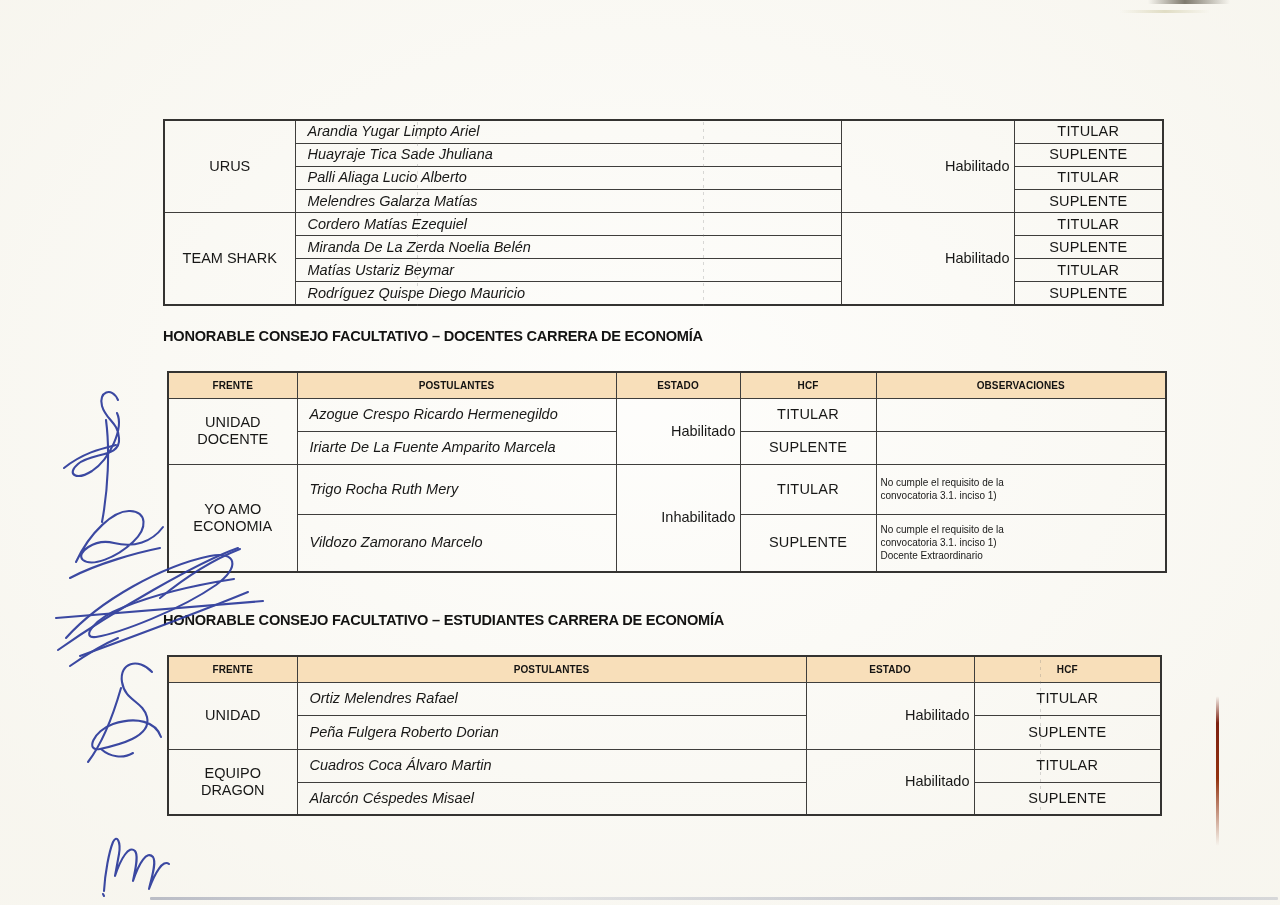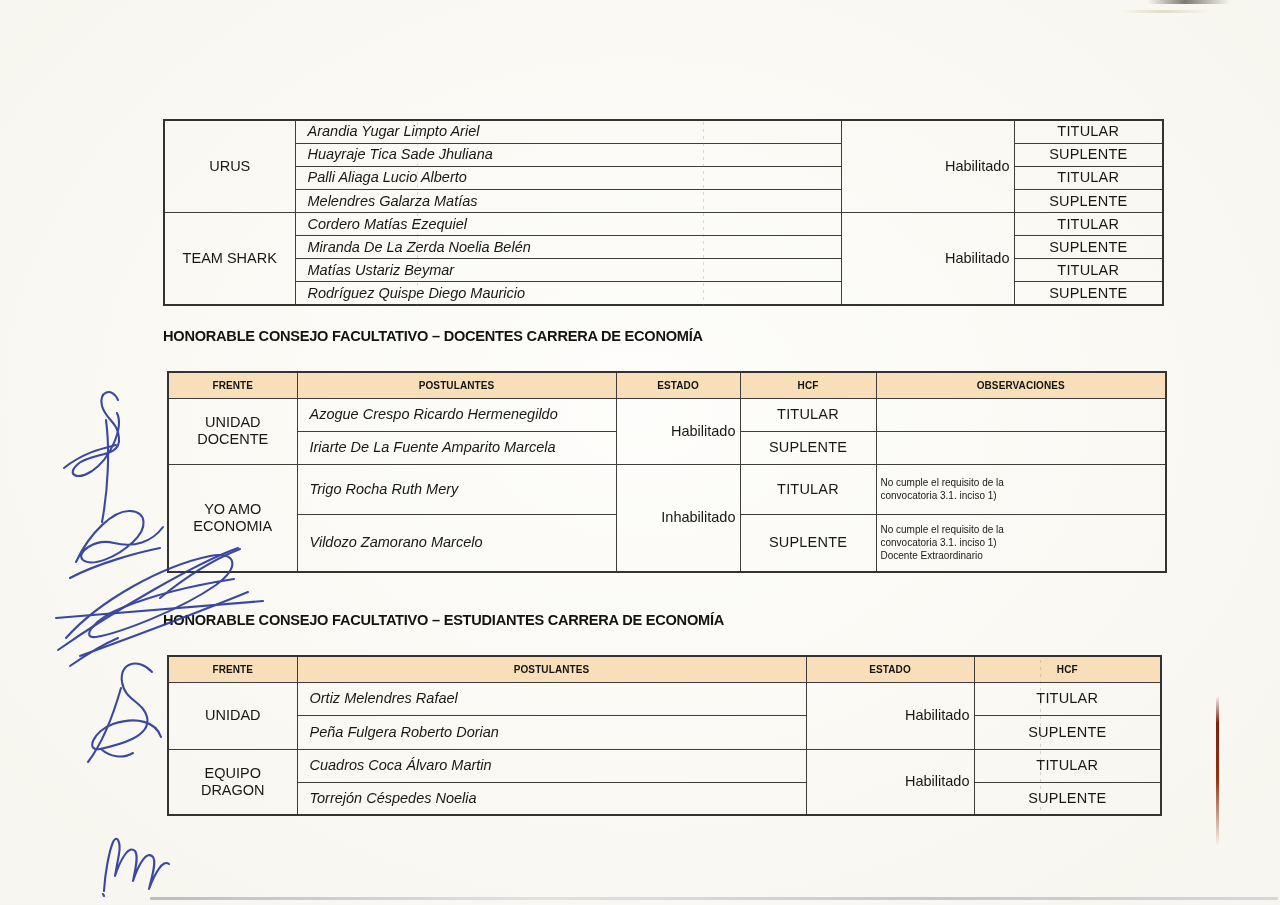--- a/index.html
+++ b/index.html
@@ -202,21 +202,21 @@
     <td class="hcf">SUPLENTE</td>
   </tr>
   <tr style="height:33px">
     <td rowspan="2" class="frente">EQUIPO
 DRAGON</td>
     <td class="name">Cuadros Coca Álvaro Martin</td>
     <td rowspan="2" class="estado">Habilitado</td>
     <td class="hcf">TITULAR</td>
   </tr>
   <tr style="height:33px">
-    <td class="name">Torrejón Céspedes Noelia</td>
+    <td class="name">Alarcón Céspedes Misael</td>
     <td class="hcf">SUPLENTE</td>
   </tr>
 </tbody>
   </table>
 
 <svg class="ink" width="1280" height="905" viewBox="0 0 1280 905">
   <g stroke="#2b3a9b" stroke-width="2.1" fill="none" stroke-linecap="round" stroke-linejoin="round" opacity="0.92">
 
     <g>
       <path d="M118,400 C112,386 98,392 102,406 C106,420 118,422 119,438 C121,458 92,452 78,464 C66,474 76,481 92,471 C110,459 124,428 117,413"></path>

